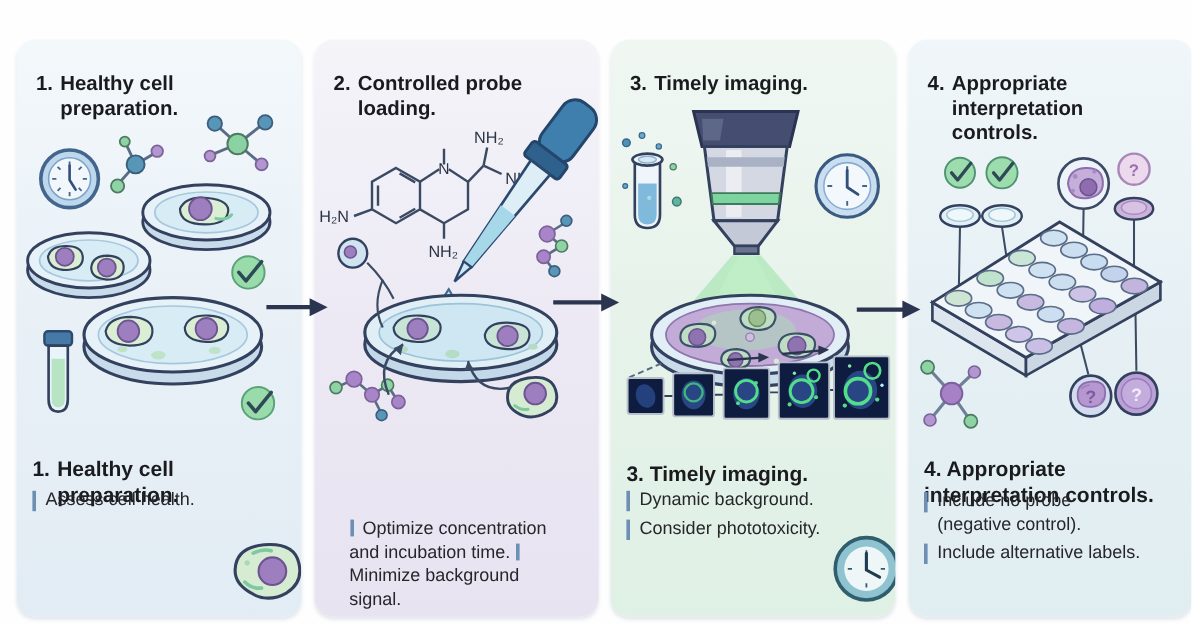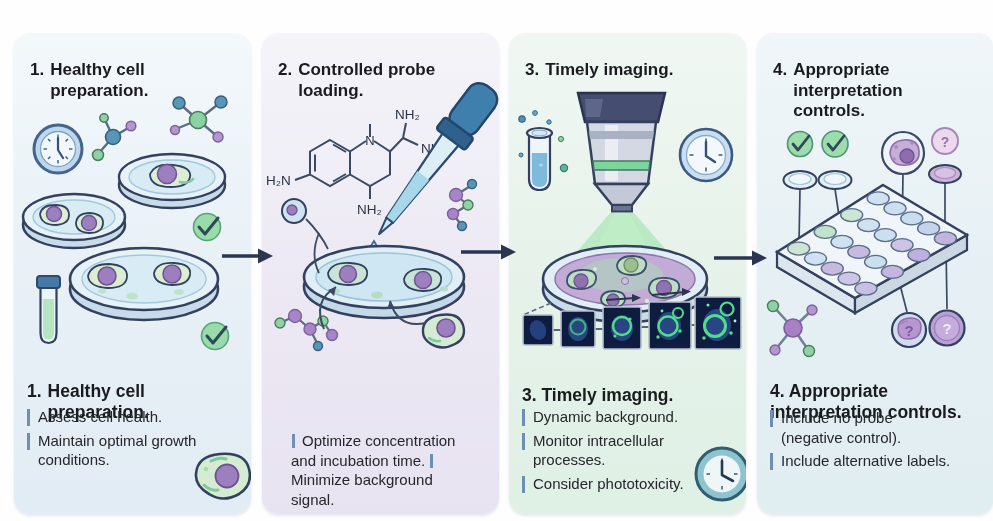--- a/index.html
+++ b/index.html
@@ -124,24 +124,20 @@
       <span class="txt">Healthy cell preparation.</span>
     </h2>
     <h3 class="title-bottom flex" style="top:330px;">
       <span class="num">1.</span>
       <span class="txt" style="max-width:148px;">Healthy cell preparation.</span>
     </h3>
     <div class="bullets" style="top:374px;width:188px;">
       <div class="bullet">
           <span class="bar"></span>
           <span>Assess cell health.</span>
-        </div>
-      <div class="bullet">
-          <span class="bar"></span>
-          <span>Maintain optimal growth conditions.</span>
         </div>
     </div>
   </section>
 
   <section class="panel p2">
     <svg width="237" height="481" viewBox="0 0 237 481">
       <g>
         <g stroke="#3b4a63" stroke-width="2" fill="none">
           <polygon points="68,107 88,118.5 88,141.5 68,153 48,141.5 48,118.5"></polygon>
           <path d="M88 118.5 L104 108 M112 108 L128 118.5 L128 141.5 L108 153 L88 141.5"></path>
@@ -344,24 +340,20 @@
       <span>3.</span>
       <span>Timely imaging.</span>
     </h3>
     <div class="bullets" style="top:374px;width:178px;">
       <div class="bullet">
           <span class="bar"></span>
           <span>Dynamic background.</span>
         </div>
       <div class="bullet">
           <span class="bar"></span>
-          <span>Monitor intracellular processes.</span>
-        </div>
-      <div class="bullet">
-          <span class="bar"></span>
           <span>Consider phototoxicity.</span>
         </div>
     </div>
   </section>
 
   <section class="panel p4">
     <svg width="237" height="481" viewBox="0 0 237 481">
       <line x1="43" y1="156" x2="42" y2="210" stroke="#3b4a63" stroke-width="1.7"></line>
       <line x1="78" y1="156" x2="85" y2="203" stroke="#3b4a63" stroke-width="1.7"></line>
       <line x1="146" y1="141" x2="145" y2="206" stroke="#3b4a63" stroke-width="1.7"></line>

